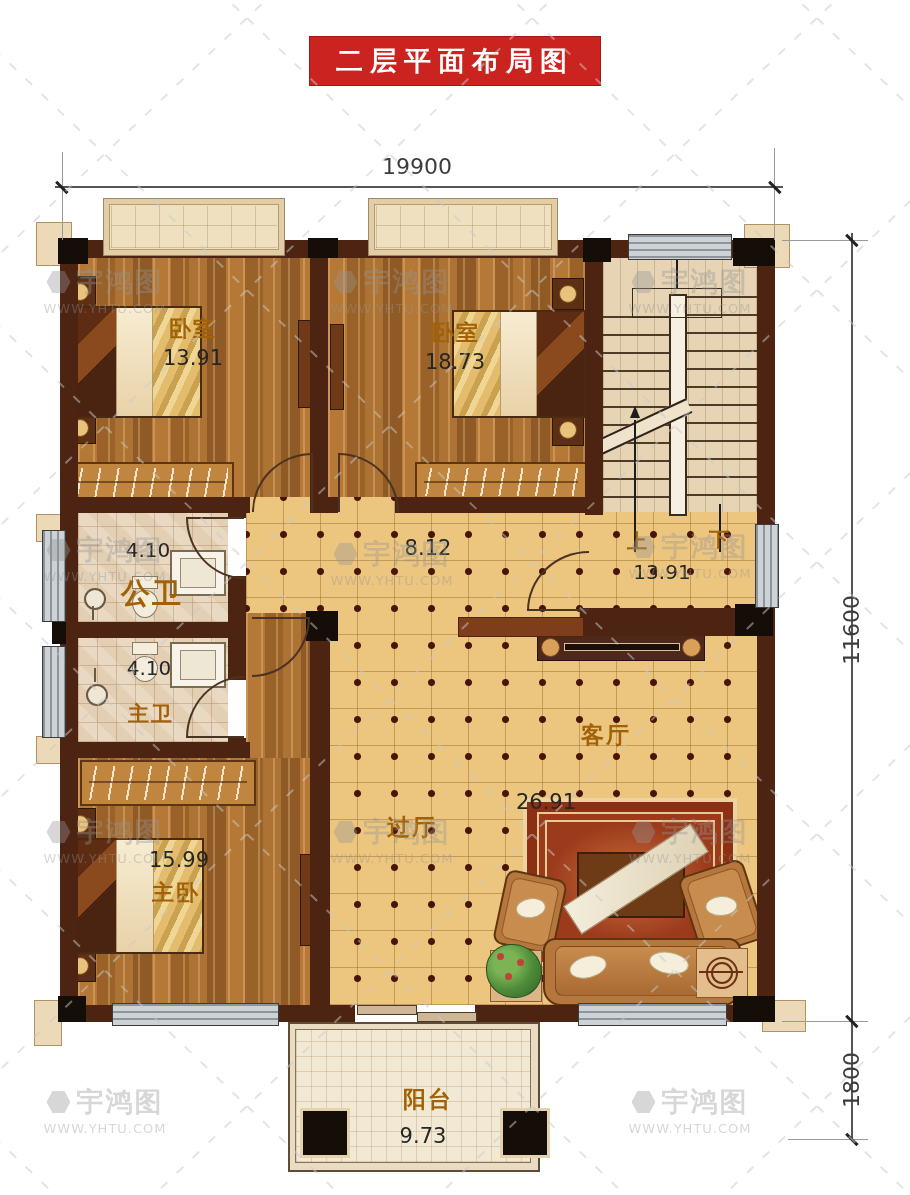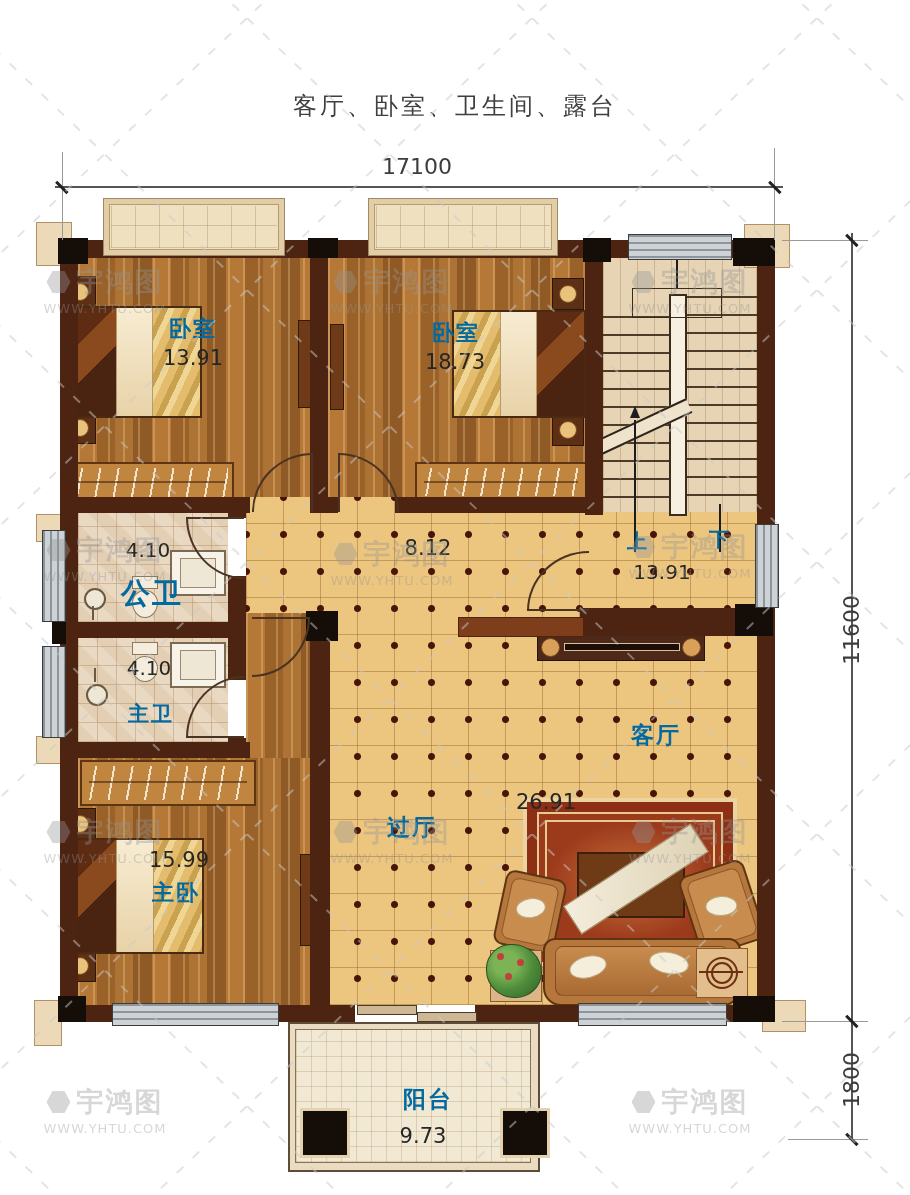--- a/index.html
+++ b/index.html
@@ -85,38 +85,38 @@
   .rail{background:#f7f0e0;border:2px solid #3a2c1c;}
   .breakline{background:#efe3cb;border-top:2px solid #2e241a;border-bottom:2px solid #2e241a;}
   .uphead{width:0;height:0;border-left:5px solid transparent;border-right:5px solid transparent;border-bottom:12px solid #1d1d1d;}
   .sline{background:#1d1d1d;}
   
   .dimline{background:#555;}
   .extline{background:#999;}
   .tick{position:absolute;width:16px;height:2.5px;background:#222;transform:rotate(45deg);}
   .dimnum{color:#3c3c3c;font-size:22px;white-space:nowrap;}
   
-  .zh{font-weight:700;color:#0369a1;letter-spacing:2px;white-space:nowrap;}
+  .zh{font-weight:700;color:#a16207;letter-spacing:2px;white-space:nowrap;}
   .num{color:#262626;white-space:nowrap;}
   .lblc{transform:translateX(-50%);text-align:center;}
   
   .wm{position:absolute;transform:translate(-50%,-50%);text-align:center;
       color:rgba(150,150,150,.38);pointer-events:none;font-weight:700;z-index:60;}
   .wm-row{display:flex;align-items:center;justify-content:center;gap:6px;font-size:27px;letter-spacing:2px;}
   .wm-logo{width:24px;height:22px;background:rgba(150,150,150,.38);
            clip-path:polygon(25% 0,75% 0,100% 50%,75% 100%,25% 100%,0 50%);position:relative;}
   .wm-url{font-size:13px;letter-spacing:1px;font-weight:400;margin-top:1px;}
   .lattice{position:absolute;left:0;top:0;z-index:55;pointer-events:none;}
 </style>
 </head>
 <body>
 
 <div class="page">
 
-  <div class="subtitle">客厅、卧室、卫生间、露台</div>
+  <div class="title">二层平面布局图</div>
 
   <div class="abs tile-big" style="left:246px;top:497px;width:511px;height:508px;"></div>
   <div class="abs wood" style="left:78px;top:258px;width:232px;height:239px;"></div>
   <div class="abs wood" style="left:328px;top:258px;width:257px;height:239px;"></div>
   <div class="abs stairwood" style="left:603px;top:258px;width:154px;height:254px;"></div>
   <div class="abs bathtile" style="left:78px;top:513px;width:150px;height:109px;"></div>
   <div class="abs bathtile" style="left:78px;top:638px;width:150px;height:104px;"></div>
   <div class="abs wood" style="left:246px;top:613px;width:64px;height:145px;"></div>
   <div class="abs wood" style="left:78px;top:758px;width:232px;height:247px;"></div>
 
@@ -304,36 +304,36 @@
   <div class="abs zh lblc" style="left:193px;top:314px;font-size:22px;">卧室</div>
   <div class="abs num lblc" style="left:193px;top:346px;font-size:21px;">13.91</div>
   <div class="abs zh lblc" style="left:456px;top:318px;font-size:22px;">卧室</div>
   <div class="abs num lblc" style="left:455px;top:350px;font-size:21px;">18.73</div>
   <div class="abs num lblc" style="left:148px;top:538px;font-size:20px;">4.10</div>
   <div class="abs zh lblc" style="left:152px;top:574px;font-size:29px;">公卫</div>
   <div class="abs num lblc" style="left:149px;top:656px;font-size:20px;">4.10</div>
   <div class="abs zh lblc" style="left:151px;top:700px;font-size:21px;">主卫</div>
   <div class="abs num lblc" style="left:428px;top:536px;font-size:21px;">8.12</div>
   <div class="abs zh lblc" style="left:412px;top:812px;font-size:23px;">过厅</div>
-  <div class="abs zh lblc" style="left:656px;top:720px;font-size:23px;">客厅</div>
+  <div class="abs zh lblc" style="left:606px;top:720px;font-size:23px;">客厅</div>
   <div class="abs num lblc" style="left:546px;top:790px;font-size:21px;">26.91</div>
   <div class="abs num lblc" style="left:179px;top:848px;font-size:21px;">15.99</div>
   <div class="abs zh lblc" style="left:176px;top:878px;font-size:22px;">主卧</div>
   <div class="abs zh lblc" style="left:638px;top:528px;font-size:20px;">上</div>
   <div class="abs zh lblc" style="left:720px;top:526px;font-size:20px;">下</div>
   <div class="abs num lblc" style="left:662px;top:560px;font-size:20px;">13.91</div>
   <div class="abs zh lblc" style="left:428px;top:1084px;font-size:23px;">阳台</div>
   <div class="abs num lblc" style="left:423px;top:1124px;font-size:21px;">9.73</div>
 
   <div class="abs extline" style="left:62px;top:152px;width:1px;height:88px;"></div>
   <div class="abs extline" style="left:774px;top:148px;width:1px;height:92px;"></div>
   <div class="abs dimline" style="left:55px;top:186px;width:728px;height:1.5px;"></div>
   <div class="tick" style="left:54px;top:186px;"></div>
   <div class="tick" style="left:767px;top:186px;"></div>
-  <div class="abs dimnum lblc" style="left:417px;top:154px;">17100</div>
+  <div class="abs dimnum lblc" style="left:417px;top:154px;">19900</div>
 
   <div class="abs extline" style="left:782px;top:240px;width:86px;height:1px;"></div>
   <div class="abs extline" style="left:782px;top:1021px;width:86px;height:1px;"></div>
   <div class="abs dimline" style="left:851px;top:233px;width:1.5px;height:795px;"></div>
   <div class="tick" style="left:844px;top:239px;"></div>
   <div class="tick" style="left:844px;top:1020px;"></div>
   <div class="abs dimnum" style="left:851px;top:630px;transform:translate(-50%,-50%) rotate(-90deg);">11600</div>
 
   <div class="abs dimline" style="left:851px;top:1028px;width:1.5px;height:112px;"></div>
   <div class="abs extline" style="left:788px;top:1139px;width:80px;height:1px;"></div>

